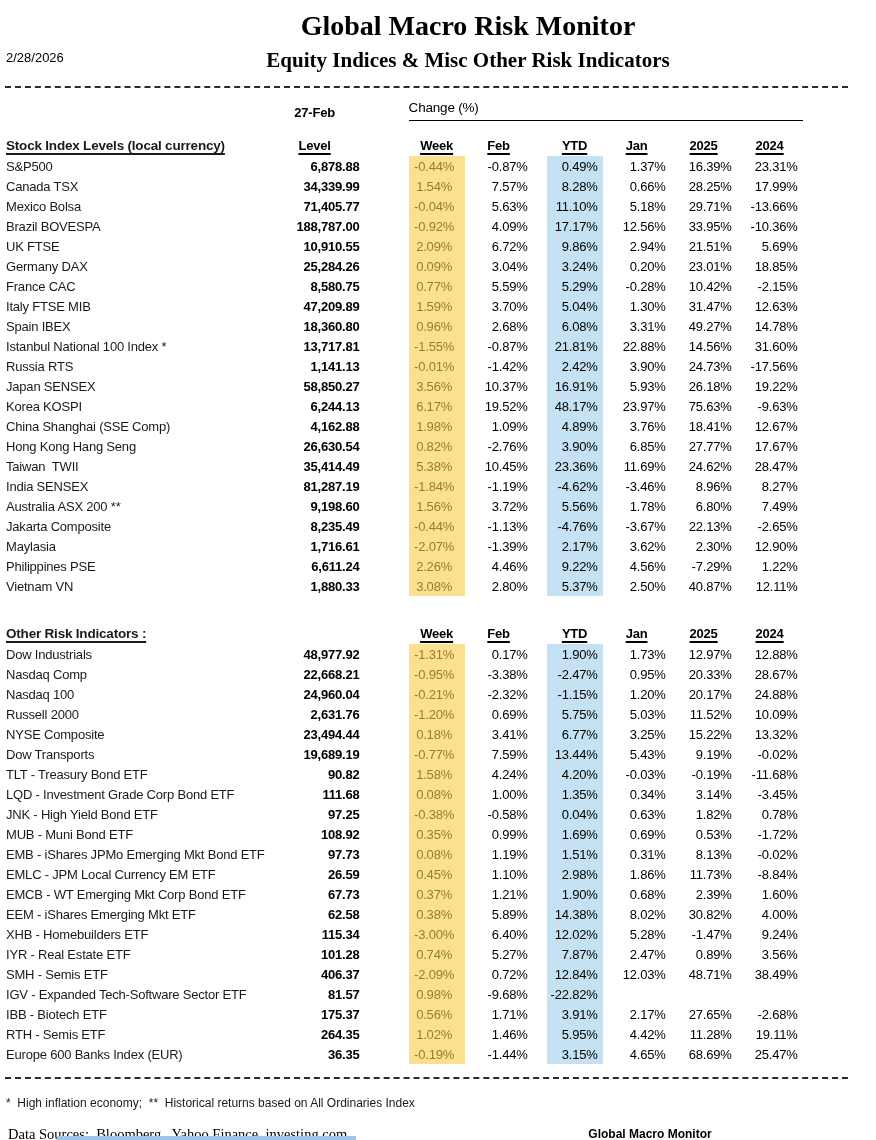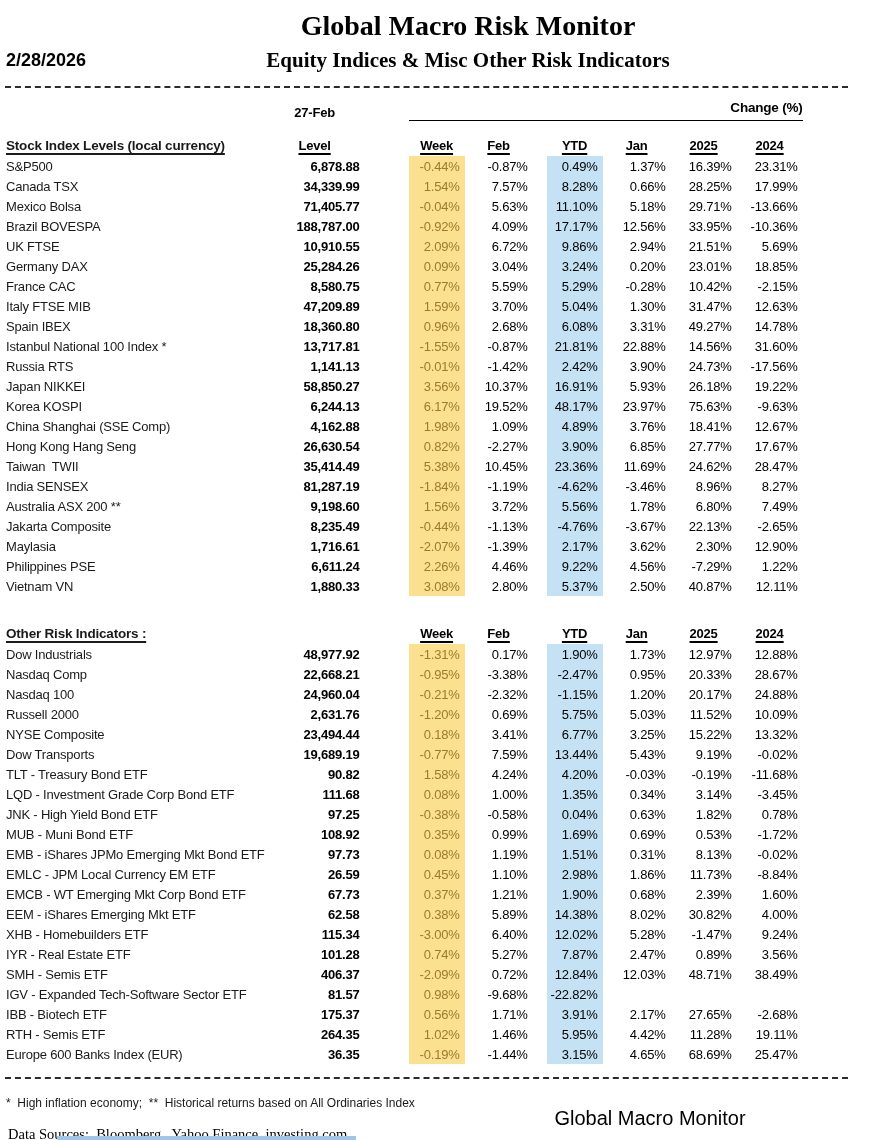--- a/index.html
+++ b/index.html
@@ -7,21 +7,21 @@
   body {
     width:876px; height:1140px; overflow:hidden;
     font-family:"Liberation Sans", sans-serif; color:#000;
   }
   .page { position:relative; width:876px; height:828px; }
 
   
   .hdr { padding-top:9px; text-align:center; transform:translateX(30px); }
   .title { font-family:"Liberation Serif", serif; font-weight:bold; font-size:28px; line-height:33px; }
   .subtitle { font-family:"Liberation Serif", serif; font-weight:bold; font-size:21px; line-height:26px; margin-top:5px; }
-  .date { position:absolute; left:6px; top:50px; font-weight:bold; font-size:18px; }
+  .date { position:absolute; left:6px; top:50px; font-weight:normal; font-size:13px; }
   .rule-dashed { border-top:2px dashed #2b2b2b; width:843px; margin:13px 0 0 5px; height:0; }
 
   
   table { border-collapse:collapse; table-layout:fixed; margin:2px 0 0 6px; }
   col.c-label  { width:250px; }
   col.c-level  { width:100px; }
   col.c-gap1   { width:44px; }
   col.c-week   { width:56px; }
   col.c-feb    { width:68px; }
   col.c-gap2   { width:14px; }
@@ -33,34 +33,34 @@
   td { font-size:13px; letter-spacing:-0.2px; white-space:nowrap; overflow:visible; vertical-align:middle; }
   tr.change-row td { height:30px; vertical-align:bottom; }
   tr.colhead-row td { height:36px; vertical-align:bottom; padding-bottom:3px; }
   tr.data-row td { height:20px; }
   tr.spacer-row td { height:18px; }
   tr.colhead2-row td { height:30px; vertical-align:bottom; padding-bottom:3px; }
 
   .t-label { text-align:left; color:#1a1a1a; white-space:pre; }
   .t-num   { text-align:right; padding-right:5px; }
   .t-level { font-weight:bold;margin-top:41px; }
-  .t-week  { background:var(--week-bg); color:var(--week-text); }
+  .t-week  { background:var(--week-bg); color:var(--week-text);text-align:center; }
   .t-ytd   { background:var(--ytd-bg);text-align:right; }
   .t-center{ text-align:center; }
   .b { font-weight:bold; color:#000; }
   .ul { text-decoration:underline; text-underline-offset:3px; text-decoration-thickness:1.5px;margin-top:28px; }
-  .change-span { text-align:right; font-weight:bold; border-bottom:1.5px solid #000; padding-bottom:5px; font-size:13.5px; }
+  .change-span { text-align:left; font-weight:normal; border-bottom:1.5px solid #000; padding-bottom:5px; font-size:13.5px; }
   .sec-title { font-weight:bold; font-size:13.5px; }
 
   
   .footer { position:relative; height:78px; }
   .footnote { margin:17px 0 16px 6px; font-size:12px; white-space:pre; color:#1a1a1a; }
   .sources  { margin:15px 0 0 8px; font-family:"Liberation Serif", serif; font-size:14.5px; white-space:pre; }
   .brandbox { position:absolute; left:500px; top:11px; width:300px; text-align:center; }
-  .brand { font-size:20px; font-weight:normal; }
+  .brand { font-size:12px; font-weight:bold;margin-top:20px; }
   .site  { font-size:19.5px; font-weight:bold; margin-top:11px; letter-spacing:-0.3px; }
   .bottom-bar { position:absolute; left:57px; top:1136px; width:299px; height:4px; background:var(--bottom-bar); }
 </style>
 </head>
 <body>
 
 <div class="page">
 
   <div class="hdr">
     <div class="title">Global Macro Risk Monitor</div>
@@ -232,21 +232,21 @@
           <td></td>
           <td class="t-num t-week">-0.01%</td>
           <td class="t-num">-1.42%</td>
           <td></td>
           <td class="t-num t-ytd">2.42%</td>
           <td class="t-num">3.90%</td>
           <td class="t-num">24.73%</td>
           <td class="t-num">-17.56%</td>
         </tr>
         <tr class="data-row">
-          <td class="t-label">Japan NIKKEI</td>
+          <td class="t-label">Japan SENSEX</td>
           <td class="t-num t-level">58,850.27</td>
           <td></td>
           <td class="t-num t-week">3.56%</td>
           <td class="t-num">10.37%</td>
           <td></td>
           <td class="t-num t-ytd">16.91%</td>
           <td class="t-num">5.93%</td>
           <td class="t-num">26.18%</td>
           <td class="t-num">19.22%</td>
         </tr>
@@ -272,21 +272,21 @@
           <td class="t-num t-ytd">4.89%</td>
           <td class="t-num">3.76%</td>
           <td class="t-num">18.41%</td>
           <td class="t-num">12.67%</td>
         </tr>
         <tr class="data-row">
           <td class="t-label">Hong Kong Hang Seng</td>
           <td class="t-num t-level">26,630.54</td>
           <td></td>
           <td class="t-num t-week">0.82%</td>
-          <td class="t-num">-2.27%</td>
+          <td class="t-num">-2.76%</td>
           <td></td>
           <td class="t-num t-ytd">3.90%</td>
           <td class="t-num">6.85%</td>
           <td class="t-num">27.77%</td>
           <td class="t-num">17.67%</td>
         </tr>
         <tr class="data-row">
           <td class="t-label">Taiwan  TWII</td>
           <td class="t-num t-level">35,414.49</td>
           <td></td>

